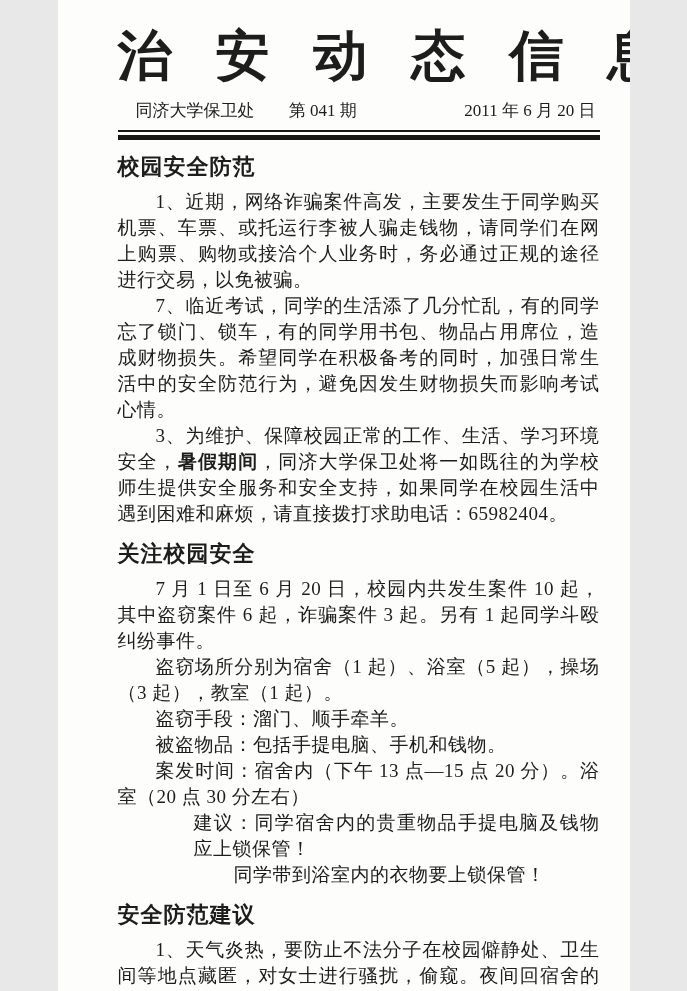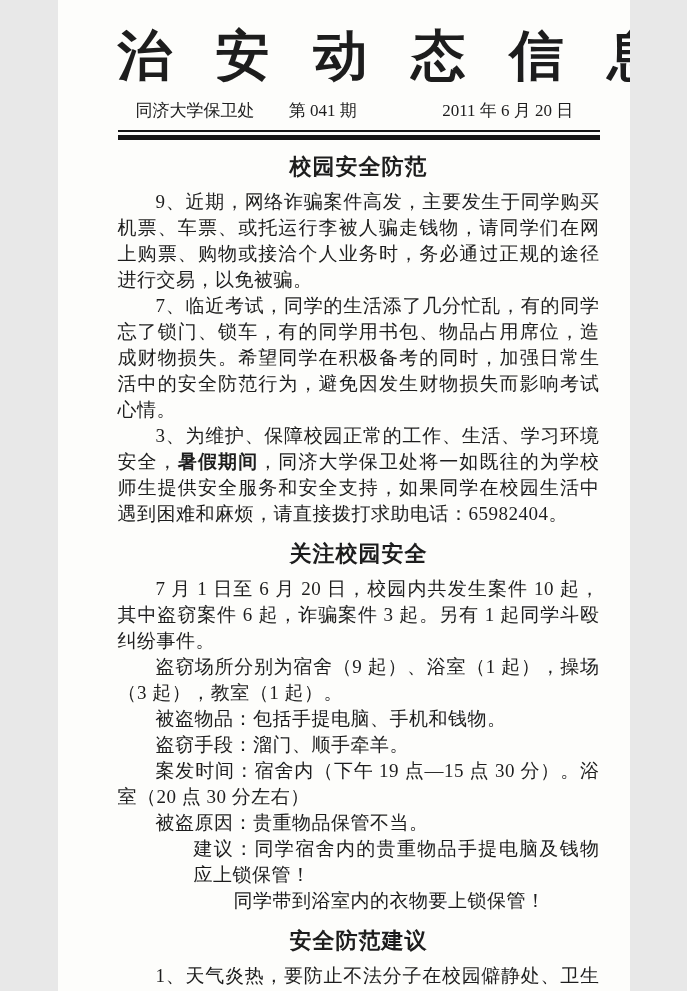--- a/index.html
+++ b/index.html
@@ -31,35 +31,34 @@
     font-family: "Liberation Serif", serif;
   }
   .masthead-meta {
     display: flex;
     align-items: baseline;
     font-size: 17px;
     margin: 2px 0 8px 0;
   }
   .masthead-meta .meta-left   { flex: 1; text-align: left;  padding-left: 18px; }
   .masthead-meta .meta-center { flex: 1; text-align: left; }
-  .masthead-meta .meta-right  { flex: 1; padding-right: 4px; }
+  .masthead-meta .meta-right  { flex: 1; text-align: right; padding-right: 4px; }
   .double-rule {
     height: 3px;
     border-top: 2px solid #171717;
     border-bottom: 5px solid #171717;
     margin: 0 0 10px 0;
   }
   
   .section-heading {
     font-family: "Liberation Sans", sans-serif;
     font-weight: bold;
     font-size: 22px;
     margin: 12px 0 7px 0;
     letter-spacing: 1px;
-    text-align: center;
   }
   .body-text p {
     margin: 0;
     font-size: 19px;
     line-height: 26px;
     text-align: justify;
     letter-spacing: 0.5px;
   }
   .indent { text-indent: 2em; }
   .suggestion-1 { padding-left: 76px; }
@@ -81,33 +80,32 @@
     <div class="masthead-meta">
       <span class="meta-left">同济大学保卫处</span>
       <span class="meta-center">第 041 期</span>
       <span class="meta-right">2011 年 6 月 20 日</span>
     </div>
     <div class="double-rule"></div>
   </div>
 
   <div class="body-text">
     <h2 class="section-heading">校园安全防范</h2>
-    <p class="indent">9、近期，网络诈骗案件高发，主要发生于同学购买机票、车票、或托运行李被人骗走钱物，请同学们在网上购票、购物或接洽个人业务时，务必通过正规的途径进行交易，以免被骗。</p>
+    <p class="indent">1、近期，网络诈骗案件高发，主要发生于同学购买机票、车票、或托运行李被人骗走钱物，请同学们在网上购票、购物或接洽个人业务时，务必通过正规的途径进行交易，以免被骗。</p>
     <p class="indent">7、临近考试，同学的生活添了几分忙乱，有的同学忘了锁门、锁车，有的同学用书包、物品占用席位，造成财物损失。希望同学在积极备考的同时，加强日常生活中的安全防范行为，避免因发生财物损失而影响考试心情。</p>
     <p class="indent"><span>3、为维护、保障校园正常的工作、生活、学习环境安全，</span><span class="bold-inline">暑假期间</span><span>，同济大学保卫处将一如既往的为学校师生提供安全服务和安全支持，如果同学在校园生活中遇到困难和麻烦，请直接拨打求助电话：65982404。</span></p>
   </div>
 
   <div class="body-text">
     <h2 class="section-heading">关注校园安全</h2>
     <p class="indent">7 月 1 日至 6 月 20 日，校园内共发生案件 10 起，其中盗窃案件 6 起，诈骗案件 3 起。另有 1 起同学斗殴纠纷事件。</p>
-    <p class="indent">盗窃场所分别为宿舍（9 起）、浴室（1 起），操场（3 起），教室（1 起）。</p>
+    <p class="indent">盗窃场所分别为宿舍（1 起）、浴室（5 起），操场（3 起），教室（1 起）。</p>
+    <p class="indent">盗窃手段：溜门、顺手牵羊。</p>
     <p class="indent">被盗物品：包括手提电脑、手机和钱物。</p>
-    <p class="indent">盗窃手段：溜门、顺手牵羊。</p>
-    <p class="indent">案发时间：宿舍内（下午 19 点—15 点 30 分）。浴室（20 点 30 分左右）</p>
-    <p class="indent">被盗原因：贵重物品保管不当。</p>
+    <p class="indent">案发时间：宿舍内（下午 13 点—15 点 20 分）。浴室（20 点 30 分左右）</p>
     <p class="suggestion-1">建议：同学宿舍内的贵重物品手提电脑及钱物应上锁保管！</p>
     <p class="suggestion-2">同学带到浴室内的衣物要上锁保管！</p>
   </div>
 
   <div class="body-text">
     <h2 class="section-heading">安全防范建议</h2>
     <p class="indent">1、天气炎热，要防止不法分子在校园僻静处、卫生间等地点藏匿，对女士进行骚扰，偷窥。夜间回宿舍的女同学最好结伴而行，不要单独呆在教室和公共场所，如发现可疑人员立即报警。</p>
 
   </div>
 

